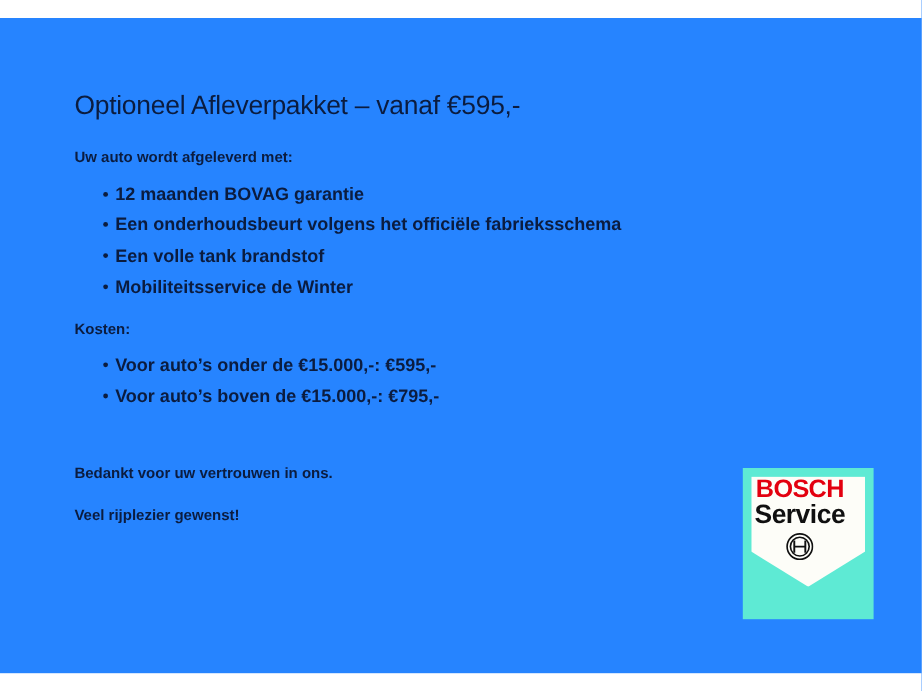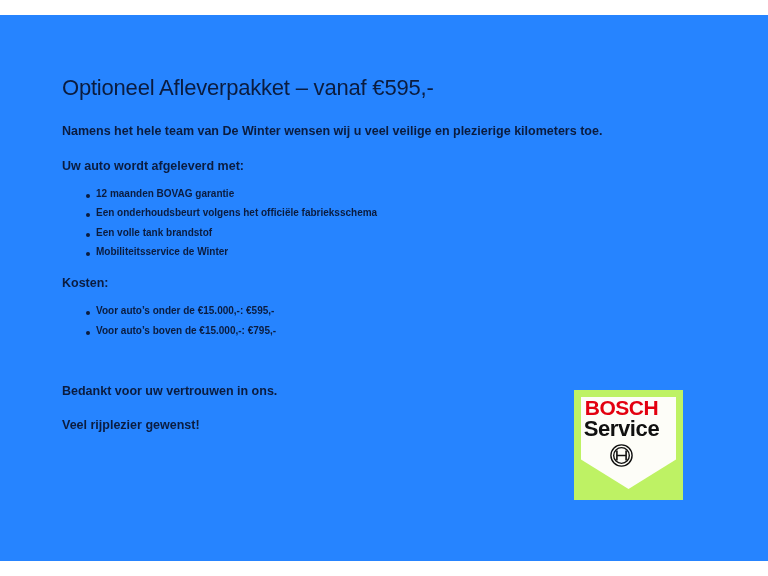--- a/index.html
+++ b/index.html
@@ -46,21 +46,21 @@
   .para.tight {
     margin-bottom: 14px;
   }
   ul.bullets {
     list-style: none;
     margin: 0 0 16px 0;
     padding: 0;
   }
   ul.bullets li {
     position: relative;
-    font-size: 10px;
+    font-size: 15px;
     font-weight: bold;
     color: #0b1c3f;
     padding-left: 34px;
     margin-bottom: 7px;
     line-height: 1.25;
   }
   ul.bullets li:before {
     content: "";
     position: absolute;
     left: 24px;
@@ -68,25 +68,25 @@
     width: 4px;
     height: 4px;
     border-radius: 50%;
     background: #0b1c3f;
   }
   .spacer-lg { height: 30px; }
 
   
   .logo {
     position: absolute;
-    left: 574px;
+    left: 619px;
     top: 375px;
     width: 109px;
-    height: 110px;
-    background: #bef264;
+    height: 126px;
+    background: #5eead4;
   }
   .logo-shield {
     position: absolute;
     left: 7px;
     top: 7px;
     width: 95px;
     height: 92px;
     background: #fdfdf8;
     -webkit-clip-path: polygon(0 0, 100% 0, 100% 68%, 50% 100%, 0 68%);
     clip-path: polygon(0 0, 100% 0, 100% 68%, 50% 100%, 0 68%);
@@ -125,21 +125,20 @@
 </style>
 </head>
 <body>
 
 <div class="slide">
 
   <div class="content">
 
     <h1 class="heading">Optioneel Afleverpakket – vanaf €595,-</h1>
 
-    <p class="para">Namens het hele team van De Winter wensen wij u veel veilige en plezierige kilometers toe.</p>
 
     <p class="para tight">Uw auto wordt afgeleverd met:</p>
 
     <ul class="bullets">
       <li>12 maanden BOVAG garantie</li>
       <li>Een onderhoudsbeurt volgens het officiële fabrieksschema</li>
       <li>Een volle tank brandstof</li>
       <li>Mobiliteitsservice de Winter</li>
     </ul>
 

